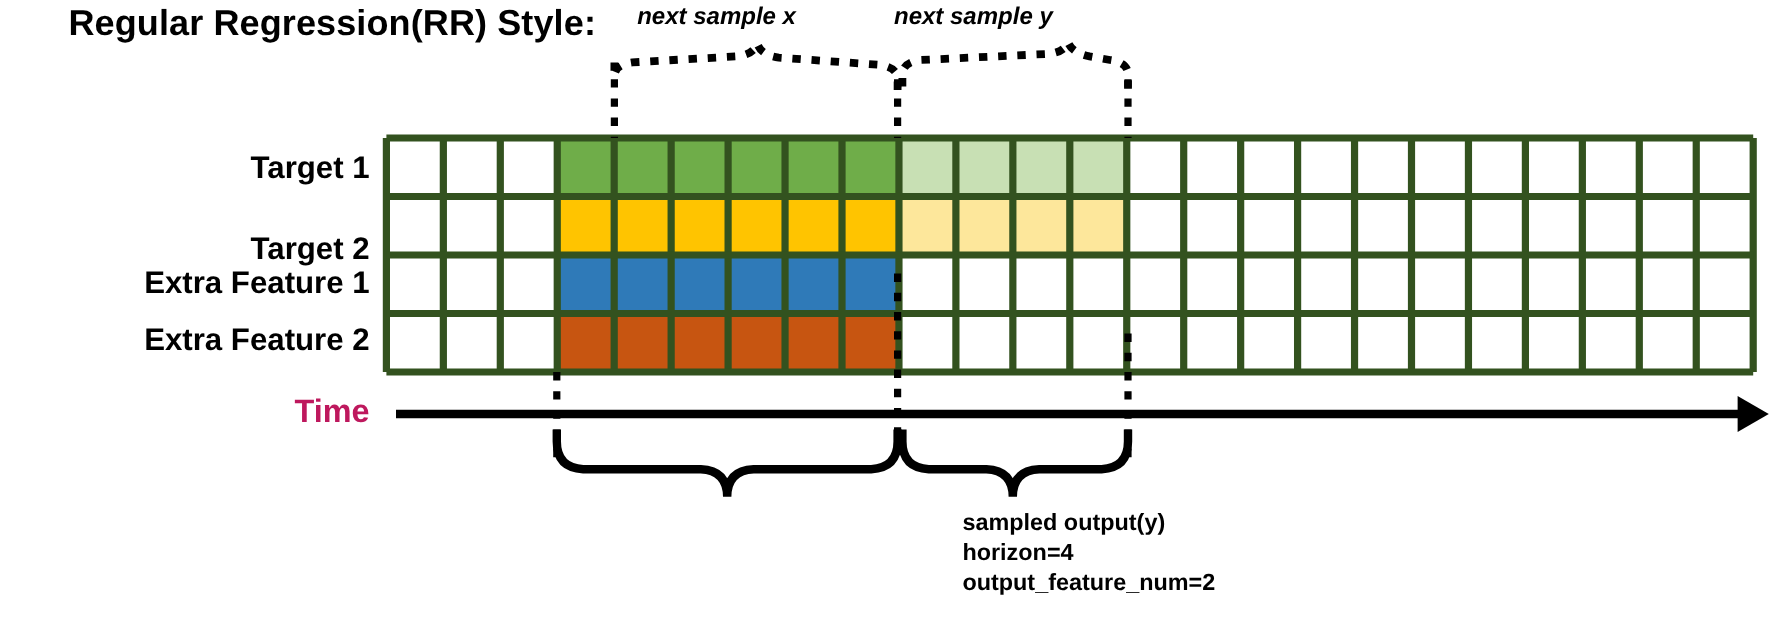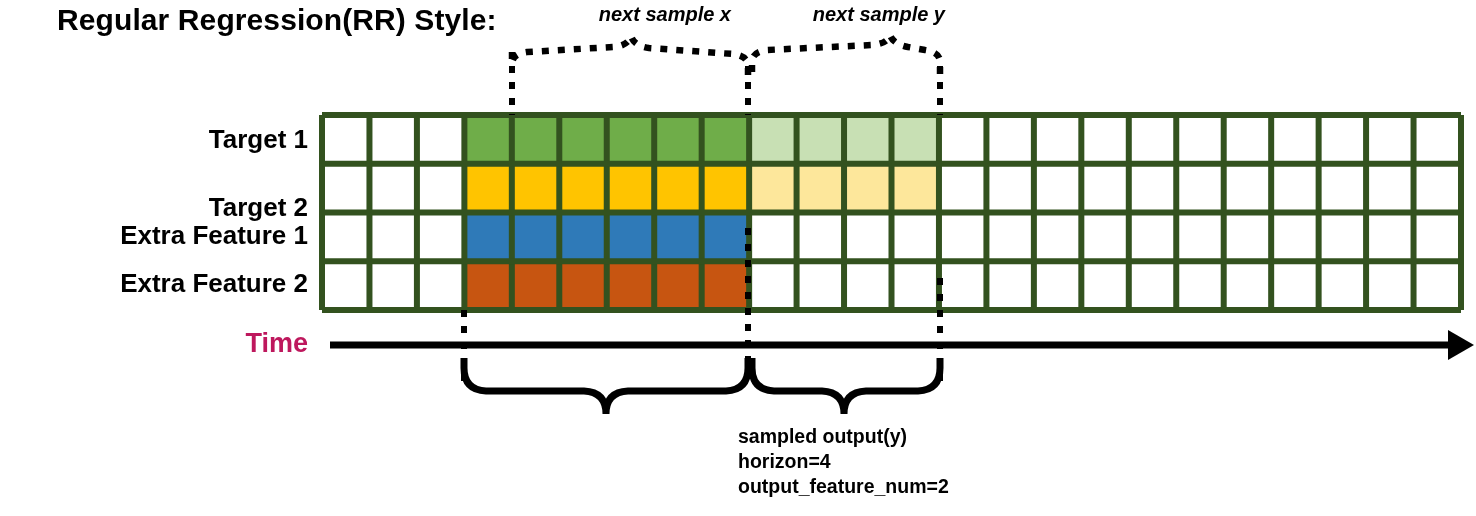--- a/index.html
+++ b/index.html
@@ -6,21 +6,21 @@
   body{width:1476px;height:516px;background:#fff;font-family:"Liberation Sans",sans-serif;overflow:hidden;position:relative;}
   #stage{position:absolute;left:0;top:0;width:1476px;height:516px;}
   .abs{position:absolute;}
 
   .title{left:10px;top:3px;font-size:30px;font-weight:700;color:#000;letter-spacing:.1px;white-space:nowrap;margin-left:47px;}
 
   .rowlabel{font-size:26px;font-weight:700;color:#000;white-space:nowrap;text-align:right;width:260px;left:48px;line-height:1;}
 
   .timelabel{font-size:27px;font-weight:700;color:#be185d;left:158px;top:328px;width:150px;text-align:right;}
 
-  .brace-top-label{font-size:20px;font-style:italic;font-weight:600;color:#000;white-space:nowrap;text-align:right;}
+  .brace-top-label{font-size:20px;font-style:italic;font-weight:600;color:#000;white-space:nowrap;text-align:left;}
 
   .bottom-note{font-size:19.5px;font-weight:600;color:#000;white-space:nowrap;line-height:25px;}
 
   svg{display:block;overflow:visible;}
 </style>
 </head>
 <body>
 
 <div id="stage">
 
@@ -29,21 +29,21 @@
   <div class="abs rowlabel" style="top:126px;">Target 1</div>
   <div class="abs rowlabel" style="top:174px;margin-top:20px;">Target 2</div>
   <div class="abs rowlabel" style="top:222px;">Extra Feature 1</div>
   <div class="abs rowlabel" style="top:270px;">Extra Feature 2</div>
 
   <div class="abs timelabel">Time</div>
 
   <div class="abs brace-top-label" style="left:531px;top:3px;width:200px;">next sample x</div>
   <div class="abs brace-top-label" style="left:745px;top:3px;width:200px;">next sample y</div>
 
-  <div class="abs bottom-note" style="left:738px;top:424px;">
+  <div class="abs bottom-note" style="left:802px;top:424px;">
     <div>sampled output(y)</div>
     <div>horizon=4</div>
     <div>output_feature_num=2</div>
   </div>
 
   <svg class="abs" style="left:0;top:0;" width="1476" height="516">
     <g id="grid-cells">
         <rect x="322.00" y="115.00" width="47.46" height="48.75" fill="#ffffff"></rect>
         <rect x="369.46" y="115.00" width="47.46" height="48.75" fill="#ffffff"></rect>
         <rect x="416.92" y="115.00" width="47.46" height="48.75" fill="#ffffff"></rect>

